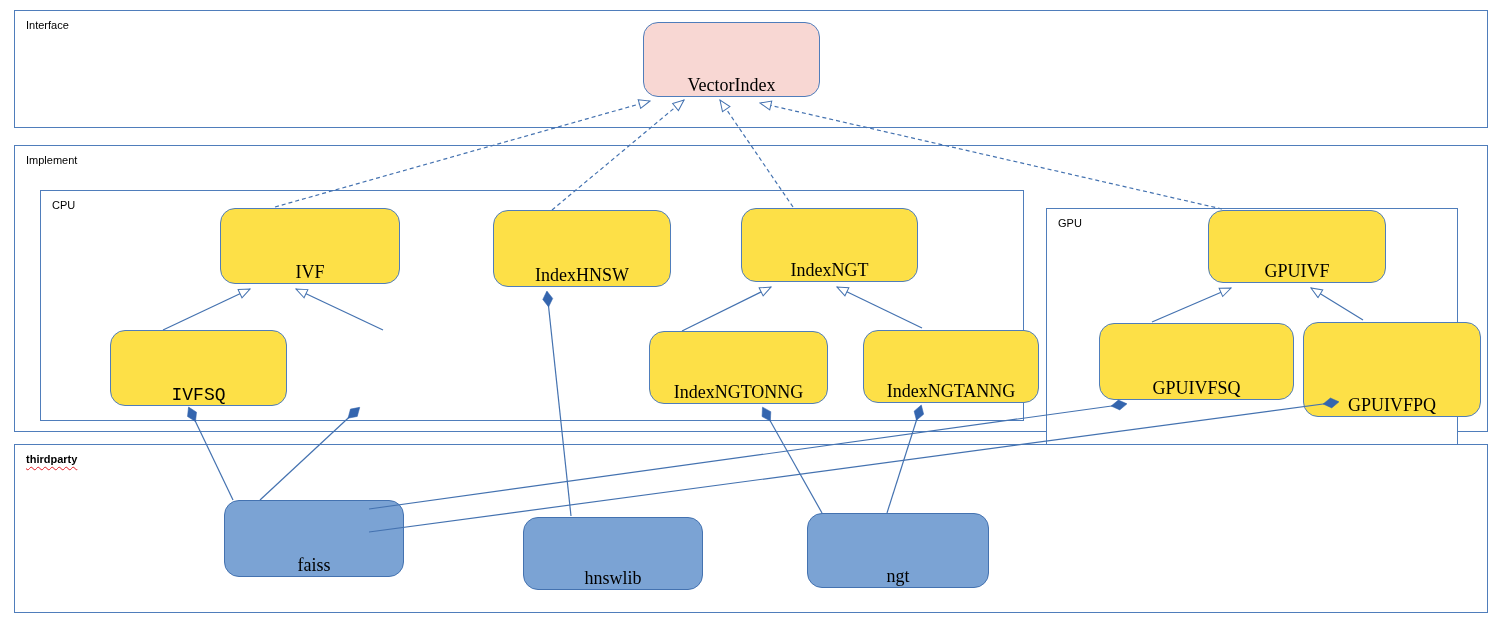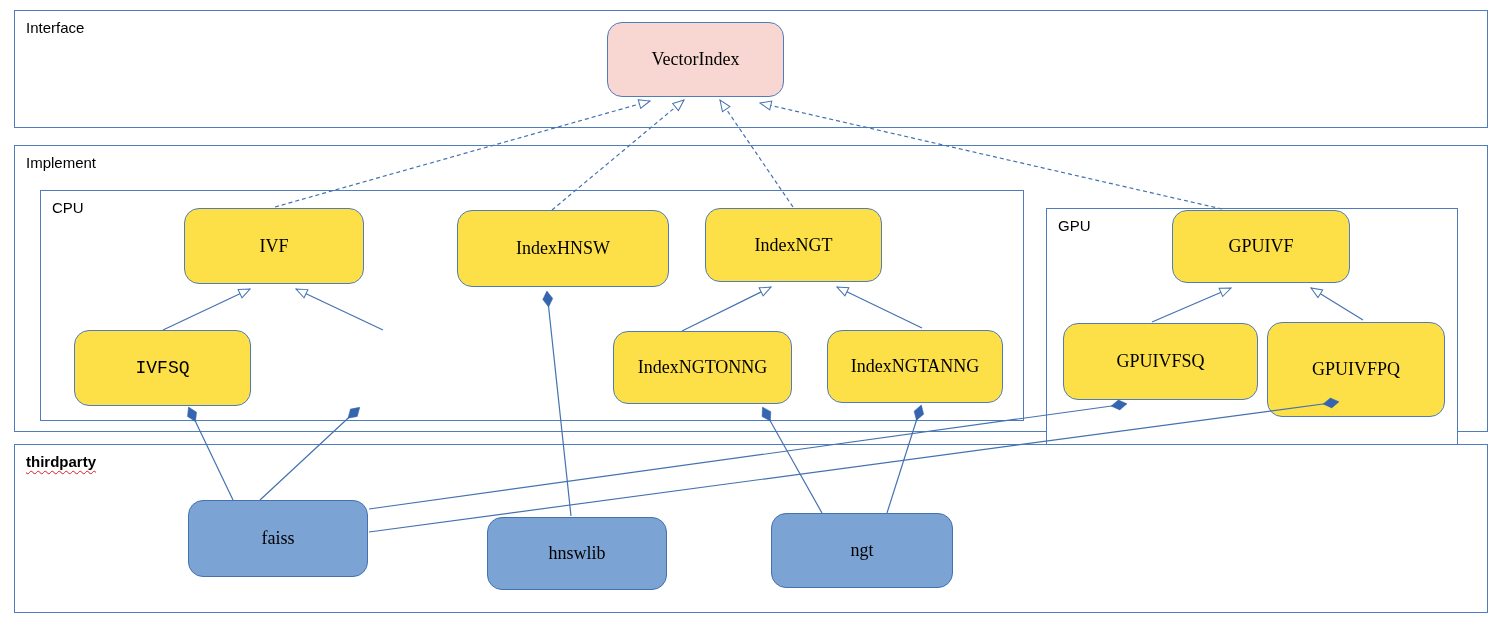--- a/index.html
+++ b/index.html
@@ -14,42 +14,43 @@
   .container {
     position: absolute;
     border: 1px solid #4f7dbb;
     background: #ffffff;
     box-sizing: border-box;
   }
   .clabel {
     position: absolute;
     top: 8px;
     left: 11px;
-    font-size: 15px;
+    font-size: 11px;
     color: #000000;
     font-family: "Liberation Sans", sans-serif;
     white-space: nowrap;
   }
   .clabel.misspelled {
     text-decoration: underline wavy #e01b24;
     text-decoration-thickness: 1px;
     text-underline-offset: 3px;
   }
   .node {
     position: absolute;
     box-sizing: border-box;
     border: 1.5px solid #4f7dbb;
     border-radius: 15px;
     display: flex;
-    align-items: center;
+    align-items: flex-end;
     justify-content: center;
     font-family: "Liberation Serif", serif;
     font-size: 18px;
     color: #000000;
     z-index: 2;
+    margin-left: 36px;
   }
   .node.iface  { background: #f8d7d3; }
   .node.impl   { background: #fde047; }
   .node.lib    { background: #7ba3d4; border-color: #4472b0; }
   svg.wires {
     position: absolute;
     left: 0; top: 0;
     z-index: 3;
     pointer-events: none;
   }
@@ -80,21 +81,21 @@
   </div>
 
   <div class="node iface" style="left:607px; top:22px; width:177px; height:75px;">
     <span>VectorIndex</span>
   </div>
 
   <div class="node impl" style="left:184px; top:208px; width:180px; height:76px;">
     <span>IVF</span>
   </div>
 
-  <div class="node impl" style="left:457px; top:210px; width:212px; height:77px;">
+  <div class="node impl" style="left:457px; top:210px; width:178px; height:77px;">
     <span>IndexHNSW</span>
   </div>
 
   <div class="node impl" style="left:705px; top:208px; width:177px; height:74px;">
     <span>IndexNGT</span>
   </div>
 
   <div class="node impl" style="left:74px; top:330px; width:177px; height:76px;font-family:Liberation Mono, monospace;">
     <span>IVFSQ</span>
   </div>

